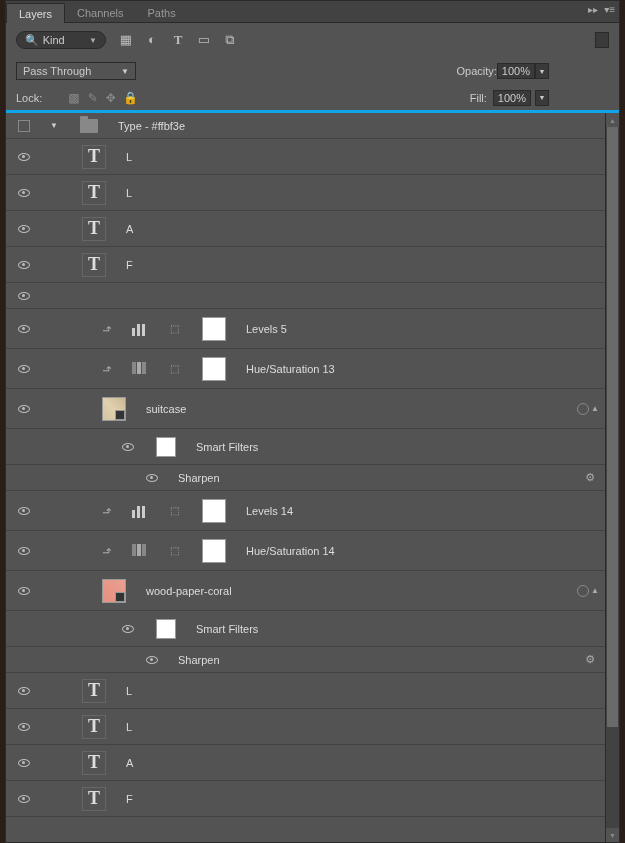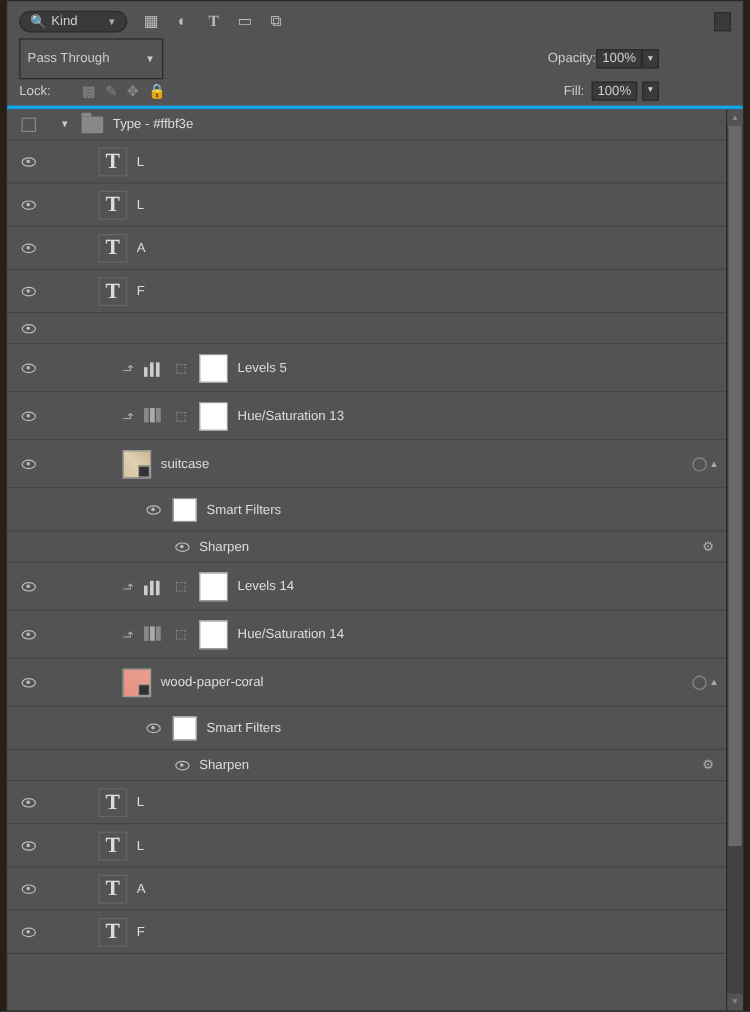--- a/index.html
+++ b/index.html
@@ -11,21 +11,21 @@
 .tab-icons{position:absolute;right:4px;top:3px;display:flex;gap:6px}
 .tab-icons span{color:#aaa;font-size:10px}
 .filter-row{display:flex;align-items:center;padding:6px 10px;gap:8px;height:34px}
 .filter-select{display:flex;align-items:center;background:#3a3a3a;border:1px solid #2a2a2a;border-radius:10px;padding:2px 8px;min-width:90px;height:18px}
 .filter-select .mag{font-size:11px;margin-right:4px}
 .filter-select .lbl{flex:1}
 .filter-select .arr{font-size:8px;color:#aaa}
 .filter-icons{display:flex;gap:10px;margin-left:4px}
 .filter-icons span{width:16px;text-align:center;color:#bbb;font-size:13px}
 .blend-row{display:flex;align-items:center;padding:4px 10px;gap:10px;height:28px}
-.blend-sel{display:flex;align-items:center;background:#535353;border:1px solid #2a2a2a;padding:2px 6px;min-width:120px;height:34px}
+.blend-sel{display:flex;align-items:center;background:#535353;border:1px solid #2a2a2a;padding:2px 6px;min-width:120px;height:18px}
 .blend-sel .arr{margin-left:auto;font-size:8px}
 .opacity-group{display:flex;align-items:center;gap:0}
 .opacity-group .lbl{color:#ccc}
 .pct-box{background:#3a3a3a;border:1px solid #2a2a2a;padding:1px 4px;min-width:34px;text-align:right}
 .arrow-btn{width:14px;height:16px;background:#3a3a3a;border:1px solid #2a2a2a;display:flex;align-items:center;justify-content:center;font-size:7px}
 .lock-row{display:flex;align-items:center;padding:4px 10px;gap:24px;height:28px;border-bottom:3px solid #0ea5e9}
 .lock-row .lbl{margin-right:2px}
 .lock-icons{display:flex;gap:8px}
 .lock-icons span{color:#888;font-size:12px}
 .fill-group{margin-left:auto;display:flex;align-items:center;gap:4px;margin-right:60px}
@@ -36,21 +36,21 @@
 .scroll-thumb{position:absolute;left:1px;right:1px;top:14px;height:600px;background:#6a6a6a}
 .row{display:flex;align-items:center;height:26px;border-bottom:1px solid #424242;background:#535353}
 .row.tall{height:36px}
 .row.tallest{height:40px}
 .row.sel{background:#6b7b8f}
 .eye-col{width:36px;display:flex;justify-content:center}
 .eye{width:12px;height:8px;border:1px solid #bbb;border-radius:50%;position:relative}
 .eye::after{content:'';position:absolute;width:3px;height:3px;background:#bbb;border-radius:50%;left:3px;top:1px}
 .chk-col{width:36px;display:flex;justify-content:center}
 .chk{width:12px;height:12px;border:1px solid #888}
-.content{display:flex;align-items:center;flex:1;gap:8px}
+.content{display:flex;align-items:center;flex:1;gap:20px}
 .tri{width:10px;font-size:8px;color:#ccc}
 .tri.down::before{content:'▼'}
 .folder{width:18px;height:14px;background:#888;position:relative;border-radius:1px}
 .folder::before{content:'';position:absolute;top:-3px;left:0;width:8px;height:3px;background:#888;border-radius:1px 1px 0 0}
 .t-icon{width:24px;height:24px;border:1px solid #666;display:flex;align-items:center;justify-content:center;font-family:'Times New Roman',serif;font-size:18px;font-weight:bold;color:#ddd}
 .thumb{width:24px;height:24px;border:1px solid #999;background:#fff;overflow:hidden;position:relative}
 .thumb.so::after{content:'';position:absolute;right:0;bottom:0;width:8px;height:8px;background:#333;border:1px solid #999}
 .thumb.tex1{background:linear-gradient(45deg,#d4c4a0,#e0d0b0,#c8b890)}
 .thumb.tex2{background:linear-gradient(45deg,#e89080,#e8a090)}
 .mask{width:24px;height:24px;background:#fff;border:1px solid #999;margin-left:2px}
@@ -71,20 +71,29 @@
 .so-badge{margin-left:auto;margin-right:6px;display:flex;align-items:center;gap:2px}
 .so-circle{width:12px;height:12px;border:1px solid #888;border-radius:50%}
 .so-tri{font-size:8px;color:#aaa}
 .filters-icon{margin-left:auto;margin-right:10px;font-size:11px;color:#aaa}
 </style>
 </head>
 <body>
 
 <div class="panel">
 
+  <div class="tabs">
+    <div class="tab active">Layers</div>
+    <div class="tab">Channels</div>
+    <div class="tab">Paths</div>
+    <div class="tab-icons">
+      <span>▸▸</span>
+      <span>▾≡</span>
+    </div>
+  </div>
 
   <div class="filter-row">
     <div class="filter-select">
       <span class="mag">🔍</span>
       <span class="lbl">Kind</span>
       <span class="arr">▼</span>
     </div>
     <div class="filter-icons">
       <span>▦</span>
       <span>◐</span>

